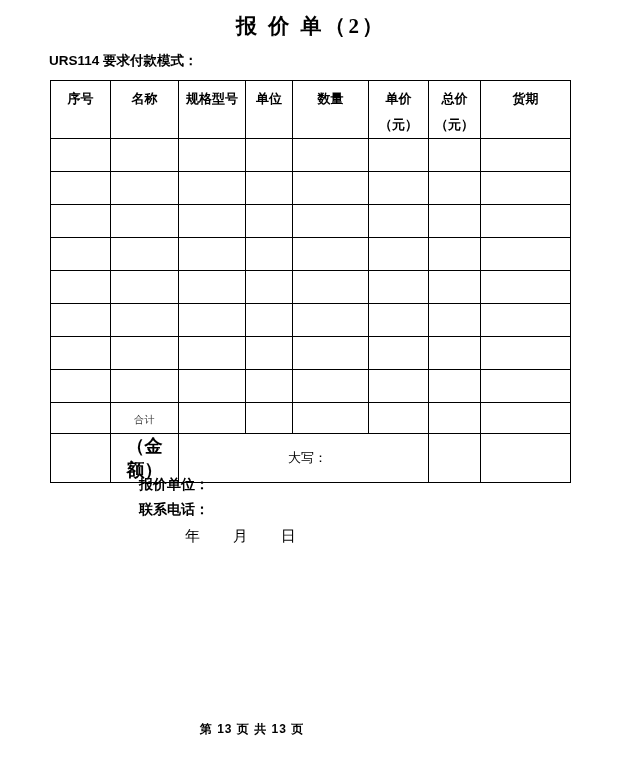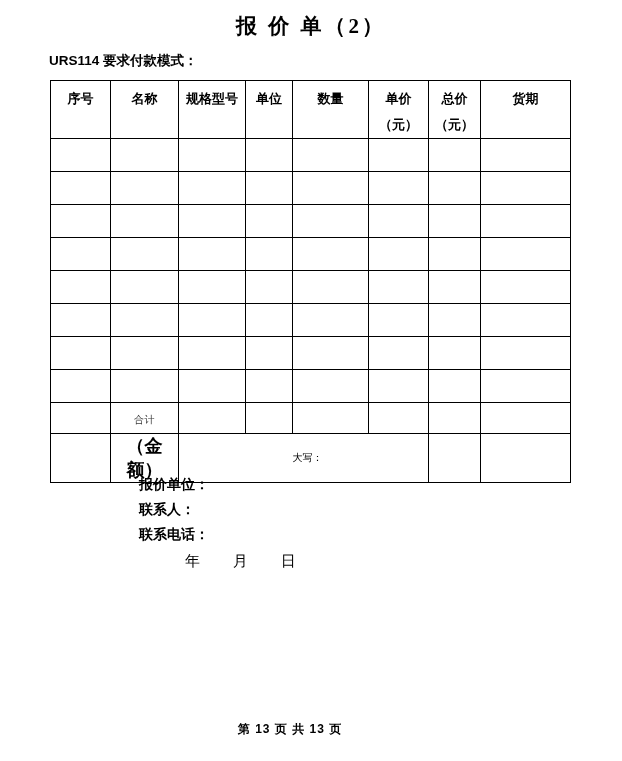--- a/index.html
+++ b/index.html
@@ -95,21 +95,21 @@
     color: #3b3b3b;
     letter-spacing: 0.5px;
   }
   .cell-amount-label {
     font-family: Liberation Sans, sans-serif;
     font-size: 18px;
     font-weight: bold;
   }
   .cell-uppercase {
     font-family: "Liberation Sans", "DejaVu Sans", sans-serif;
-    font-size: 10px;
+    font-size: 13px;
     font-weight: bold;
     text-align: center;
     padding-left: 8px !important;
   }
 
   
   .col-no     { width: 60px; }
   .col-name   { width: 68px; }
   .col-spec   { width: 67px; }
   .col-unit   { width: 47px; }
@@ -148,21 +148,20 @@
     position: absolute;
     top: 721px;
     left: 0;
     width: 504px;
     text-align: center;
     font-family: "Liberation Sans", "DejaVu Sans", sans-serif;
     font-size: 12px;
     font-weight: bold;
     letter-spacing: 1px;
     white-space: pre;
-    margin-left: 38px;
   }
 </style>
 </head>
 <body>
 
 <div class="page-title">报 价 单（2）</div>
 
 <div class="subtitle">URS114 要求付款模式：</div>
 
 <table class="quote-table">
@@ -308,18 +307,17 @@
         <span>大写：</span>
       </td>
       <td></td>
       <td></td>
     </tr>
   </tbody>
 </table>
 
 <div class="sign-block">
   <span class="sign-line">报价单位：</span>
-  <span class="sign-line">联系人：</span>
   <span class="sign-line">联系电话：</span>
   <span class="date-line">年     月     日</span>
 </div>
 
 <div class="page-number">第 13 页 共 13 页</div>
 
 </body></html>

